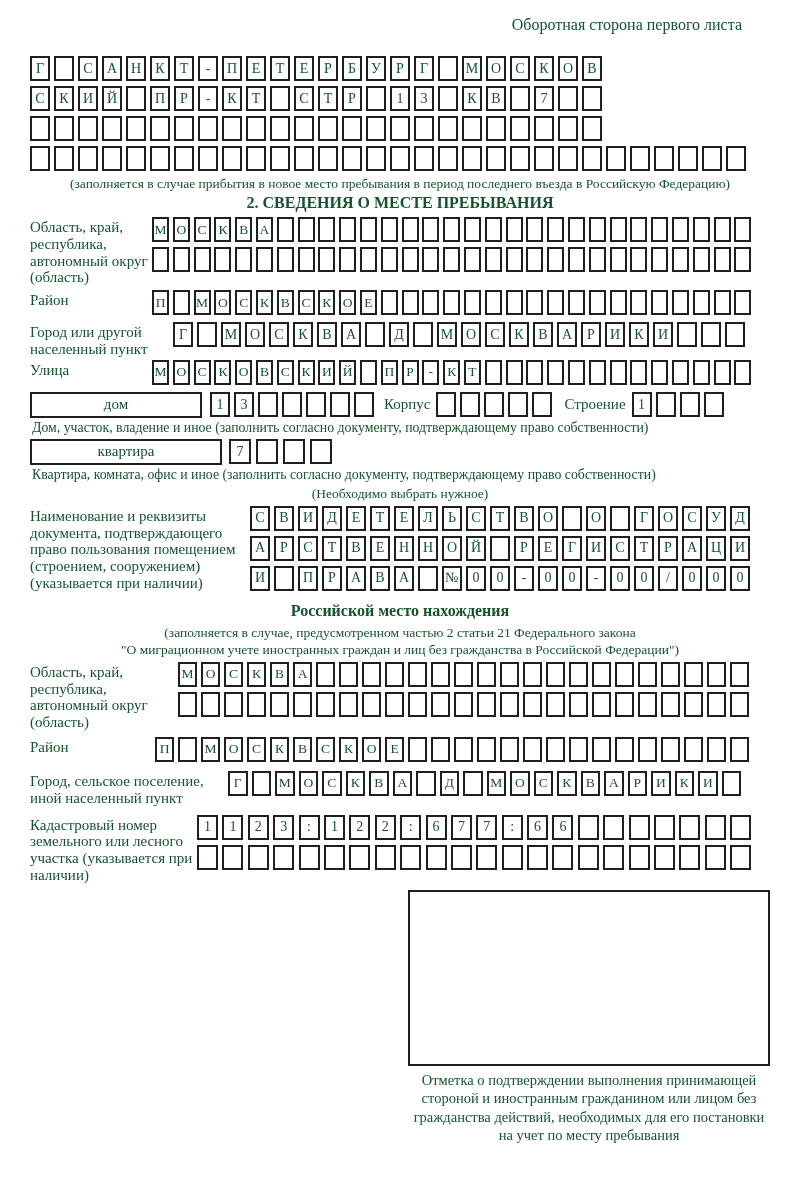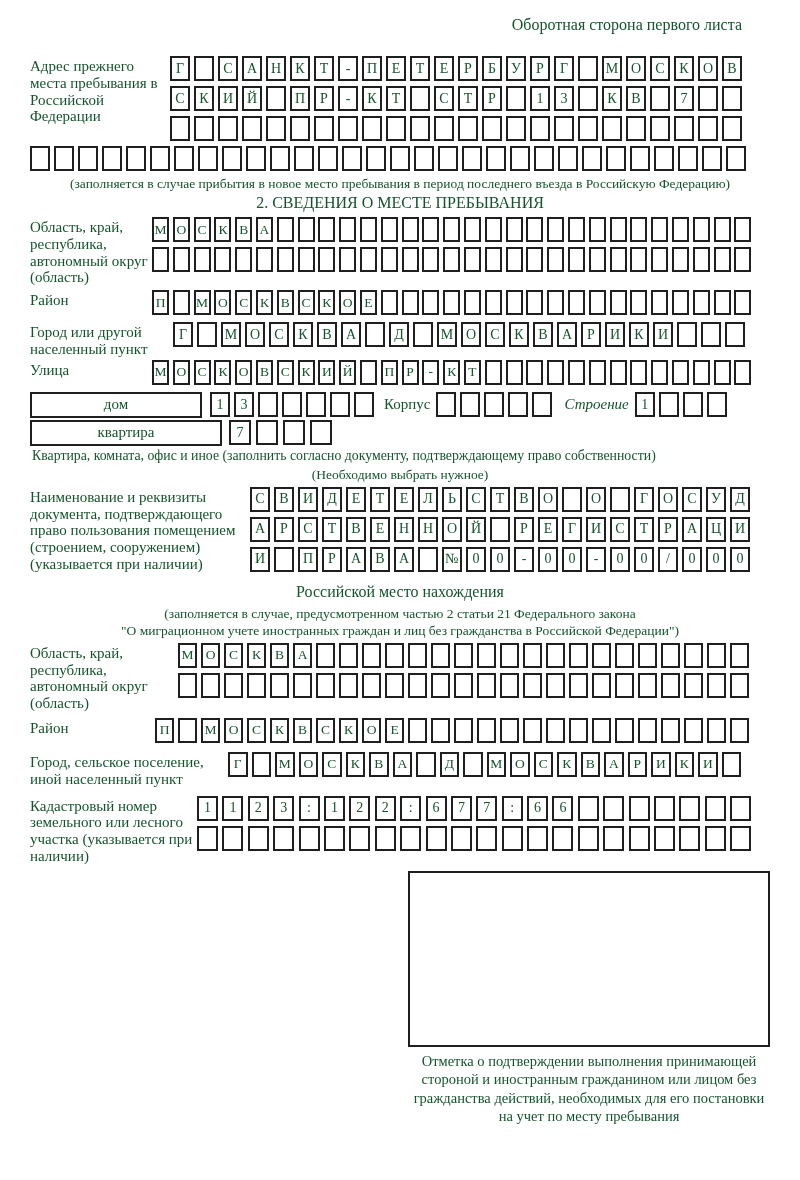--- a/index.html
+++ b/index.html
@@ -38,21 +38,21 @@
     font-size:14px; background:#fff;
   }
   .p21  .cell { width:17px;   margin-right:3.8px; font-size:13.5px; }
   .p23  .cell { width:19px;   margin-right:4px;   font-size:13.5px; }
   .p235 .cell { width:19.5px; margin-right:4px;   font-size:13.5px; }
   .p254 .cell { width:21px;   margin-right:4.4px; }
   .p27  .cell { width:22px;   margin-right:5px; }
 
   .note   { text-align:center; font-size:13.5px; margin-bottom:1px; }
   .caption{ font-size:13.8px; margin:0 0 3px 2px; }
-  .title  { text-align:center; font-weight:normal; font-size:16px; margin:2px 0 5px 0; }
+  .title  { text-align:center; font-weight:bold; font-size:16px; margin:2px 0 5px 0; }
 
   .longbox {
     border:2px solid #1f1f1f; height:26px;
     display:flex; align-items:center; justify-content:center;
     font-size:15px; background:#fff; flex:0 0 auto;
   }
   .chk {
     width:21px; height:26px; border:2px solid #1f1f1f;
     display:flex; align-items:center; justify-content:center;
     font-size:15px; background:#fff; flex:0 0 auto;
@@ -68,21 +68,20 @@
   .cells-col { padding-top:0; }
 </style>
 </head>
 <body>
 
 <div class="page">
 
   <div class="hdr">Оборотная сторона первого листа</div>
 
   <div class="frow">
-    <div class="lbl w140">Адрес прежнего места пребывания в Российской Федерации</div>
     <div class="cells-col">
       <div class="cellrow">
           <span class="cell">Г</span>
           <span class="cell"></span>
           <span class="cell">С</span>
           <span class="cell">А</span>
           <span class="cell">Н</span>
           <span class="cell">К</span>
           <span class="cell">Т</span>
           <span class="cell">-</span>
@@ -373,28 +372,29 @@
         <span class="cell"></span>
       </div>
     <div class="lbl" style="padding:0 6px 0 6px;">Корпус</div>
     <div class="cellrow" style="margin-bottom:0;">
         <span class="cell"></span>
         <span class="cell"></span>
         <span class="cell"></span>
         <span class="cell"></span>
         <span class="cell"></span>
       </div>
-    <div class="lbl" style="padding:0 6px 0 8px;font-style:italic;">Строение</div>
+    <div class="lbl" style="padding:0 6px 0 8px;">Строение</div>
     <div class="cellrow" style="margin-bottom:0;">
         <span class="cell">1</span>
         <span class="cell"></span>
         <span class="cell"></span>
         <span class="cell"></span>
       </div>
   </div>
+  <div class="caption">Дом, участок, владение и иное (заполнить согласно документу, подтверждающему право собственности)</div>
 
   <div class="frow mb2" style="align-items:center;">
     <div class="longbox" style="width:192px; margin-right:7px;">квартира</div>
     <div class="cellrow p27" style="margin-bottom:0;">
         <span class="cell">7</span>
         <span class="cell"></span>
         <span class="cell"></span>
         <span class="cell"></span>
       </div>
   </div>

